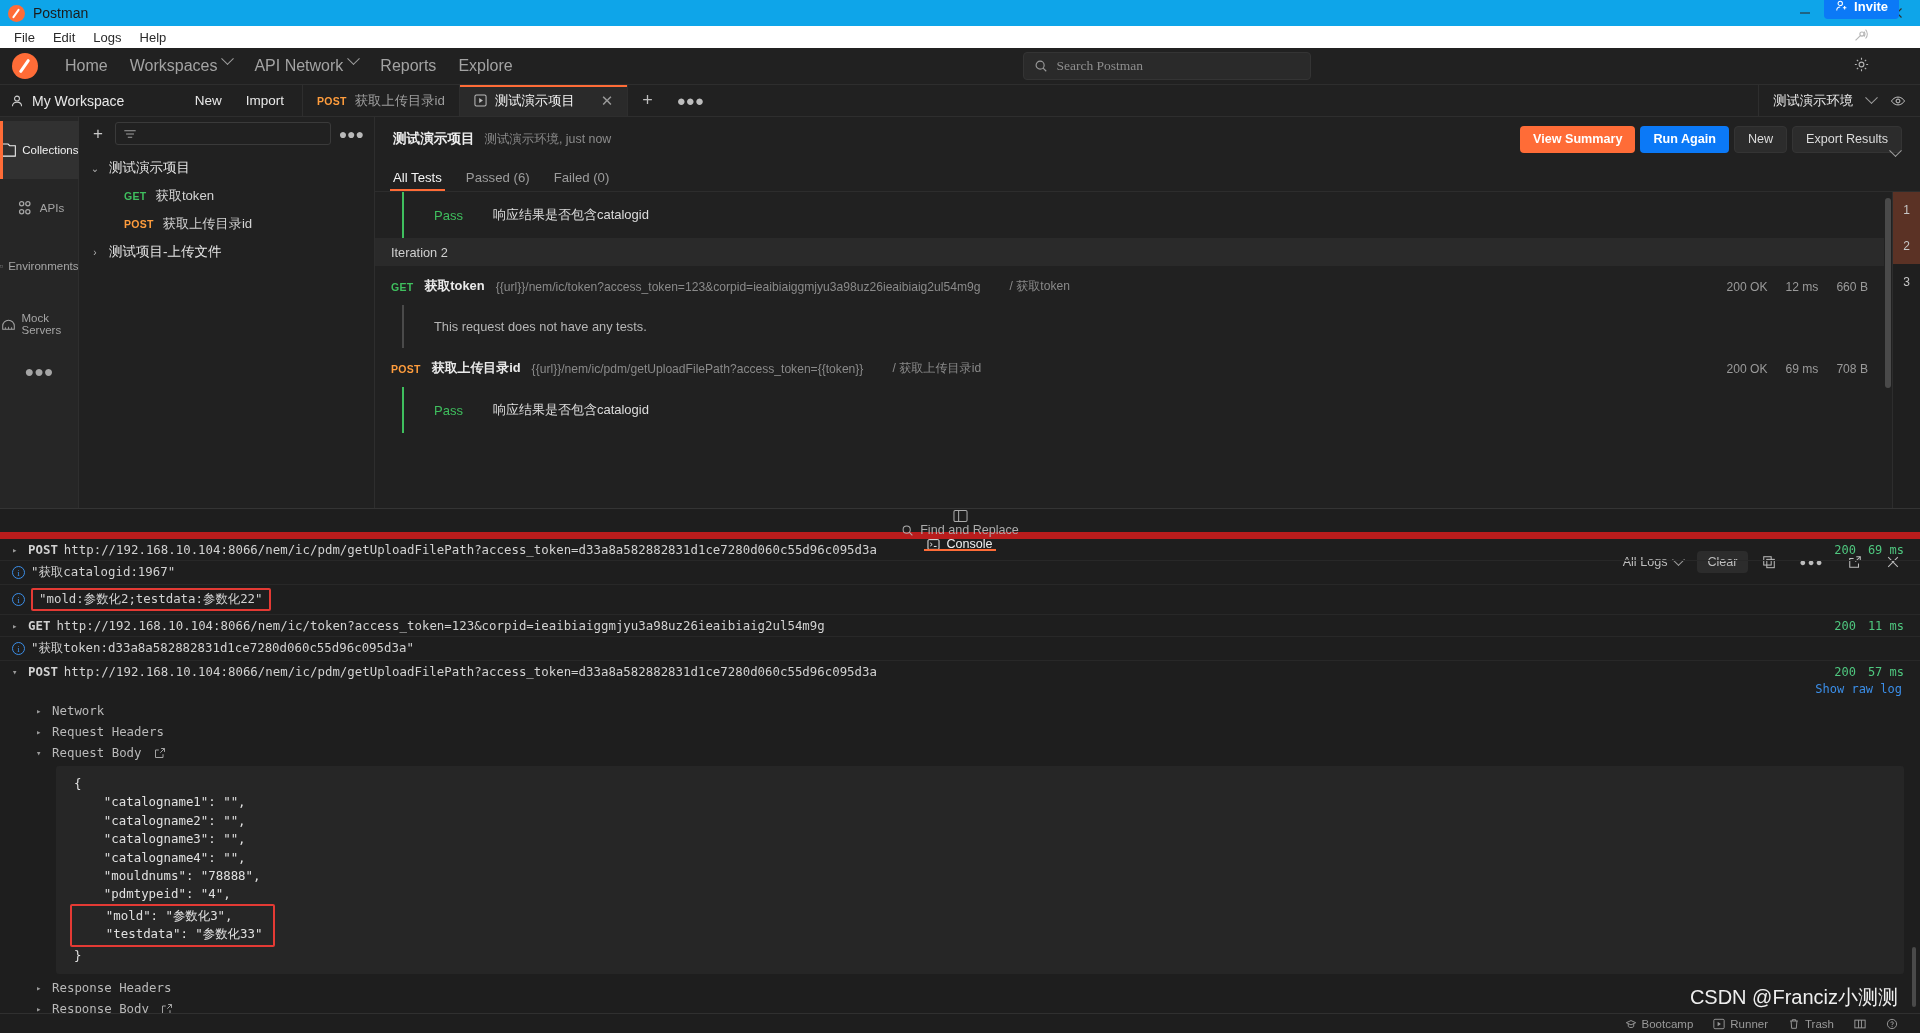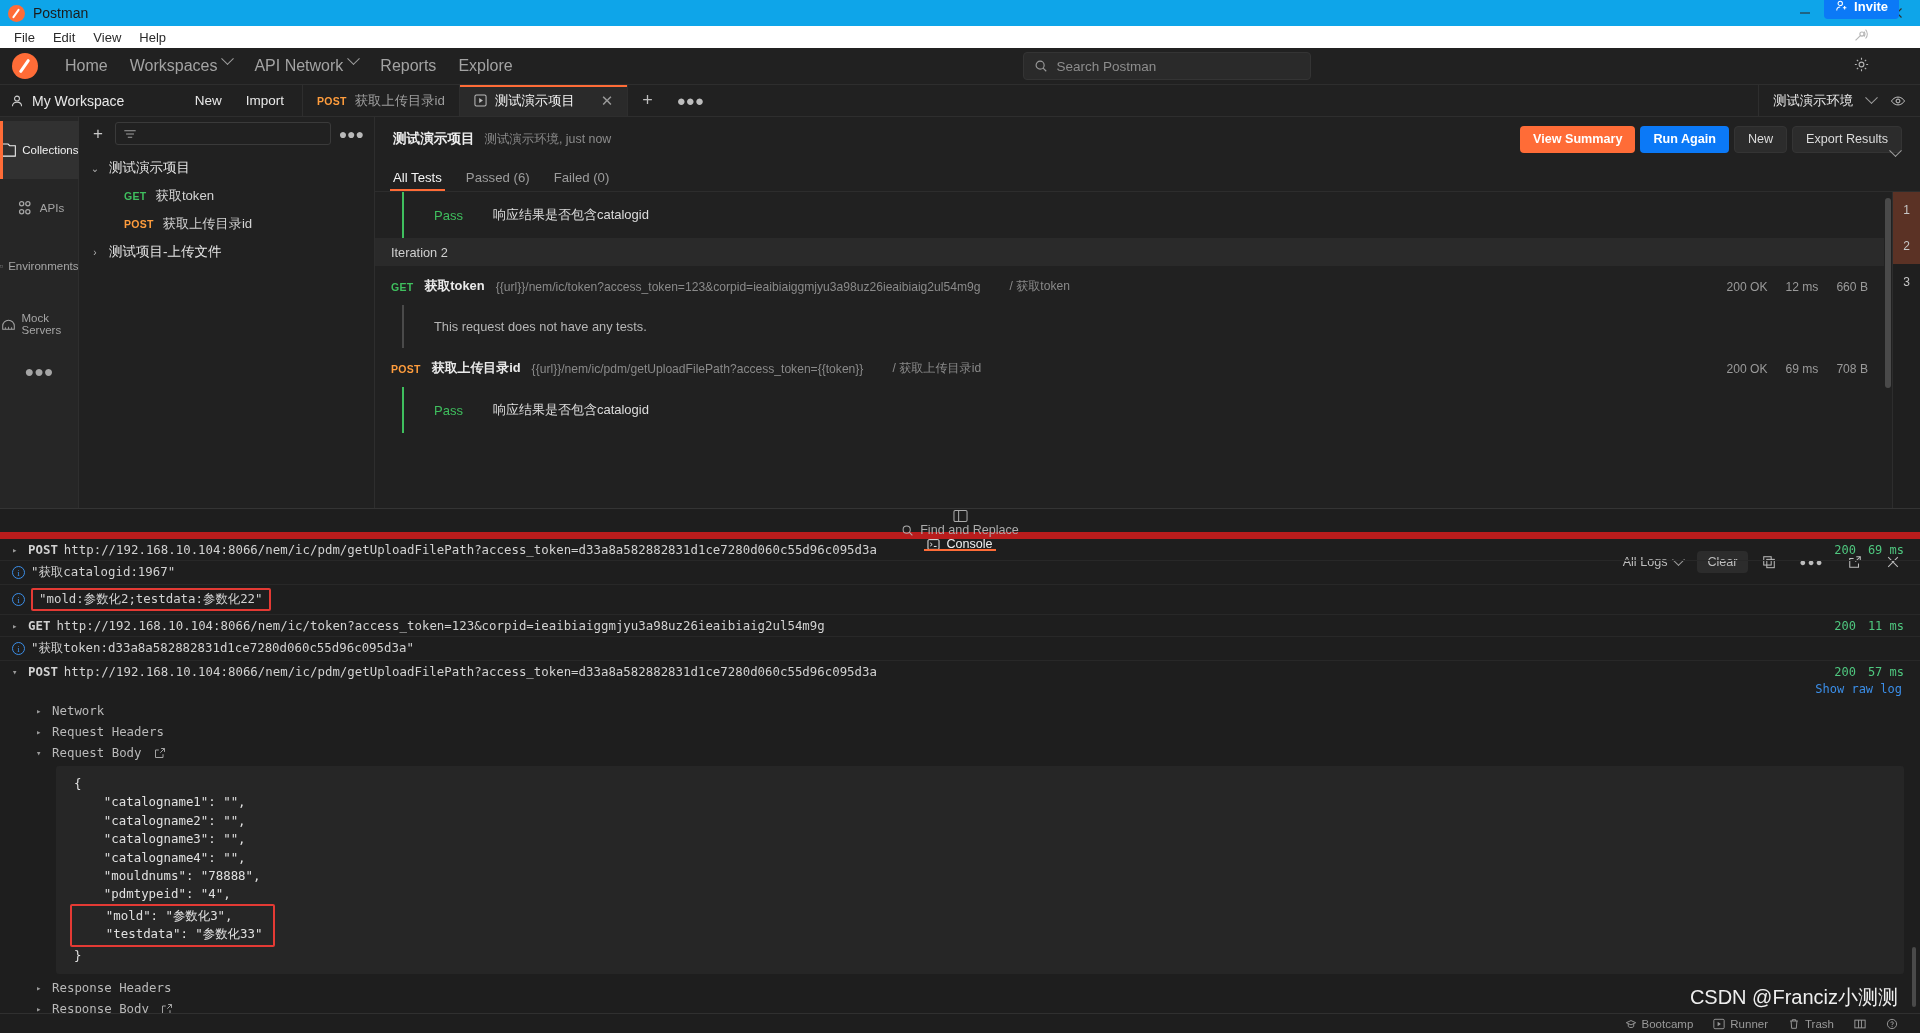--- a/index.html
+++ b/index.html
@@ -60,21 +60,21 @@
   .navitem {
     color:#a3a3a3; font-size:16px; padding:4px 11px;
     display:flex; align-items:flex-start; gap:6px; border-radius:4px; cursor:pointer;
   }
   .chev { width:9px; height:9px; border-right:1.4px solid #9b9b9b; border-bottom:1.4px solid #9b9b9b;
           transform:rotate(45deg) translate(-2px,-2px); display:inline-block; }
   .searchwrap { flex:1; display:flex; justify-content:center; }
   .searchbox {
     width:288px; height:28px; background:#2a2a2a; border:1px solid #343434;
     border-radius:4px; display:flex; align-items:center; gap:8px;
-    padding:0 10px; color:#8d8d8d; font-size:13.5px; cursor:text;
+    padding:0 10px; color:#8d8d8d; font-size:13.5px; cursor:text;font-family:Liberation Serif, serif;
   }
   .right-tools { display:flex; align-items:center; padding-right:8px;flex-direction:column; }
   .icobtn { width:30px; height:30px; display:flex; align-items:center; justify-content:center;
             border-radius:4px; cursor:pointer; color:#b5b5b5; }
   .cloudbadge { width:28px;height:28px;border-radius:50%;background:#08361c;
     display:flex;align-items:center;justify-content:center;}
   .invite {
     background:#0b79f7; color:#fff; border-radius:4px; height:26px;
     display:flex; align-items:center; gap:5px; padding:0 11px;
     font-size:13px; font-weight:bold; cursor:pointer;
@@ -251,21 +251,21 @@
     <div class="wbtn">
       <svg width="12" height="12" viewBox="0 0 12 12">
           <path d="M1.5 1.5l9 9M10.5 1.5l-9 9" stroke="#303030" stroke-width="1.1"></path>
         </svg>
     </div>
   </div>
 
   <div class="menubar">
     <span>File</span>
     <span>Edit</span>
-    <span>View</span>
+    <span>Logs</span>
     <span>Help</span>
   </div>
 
   <div class="topnav">
     <div class="pm-logo"></div>
     <div class="navitem">
       <span>Home</span>
     </div>
     <div class="navitem">
       <span>Workspaces</span>

